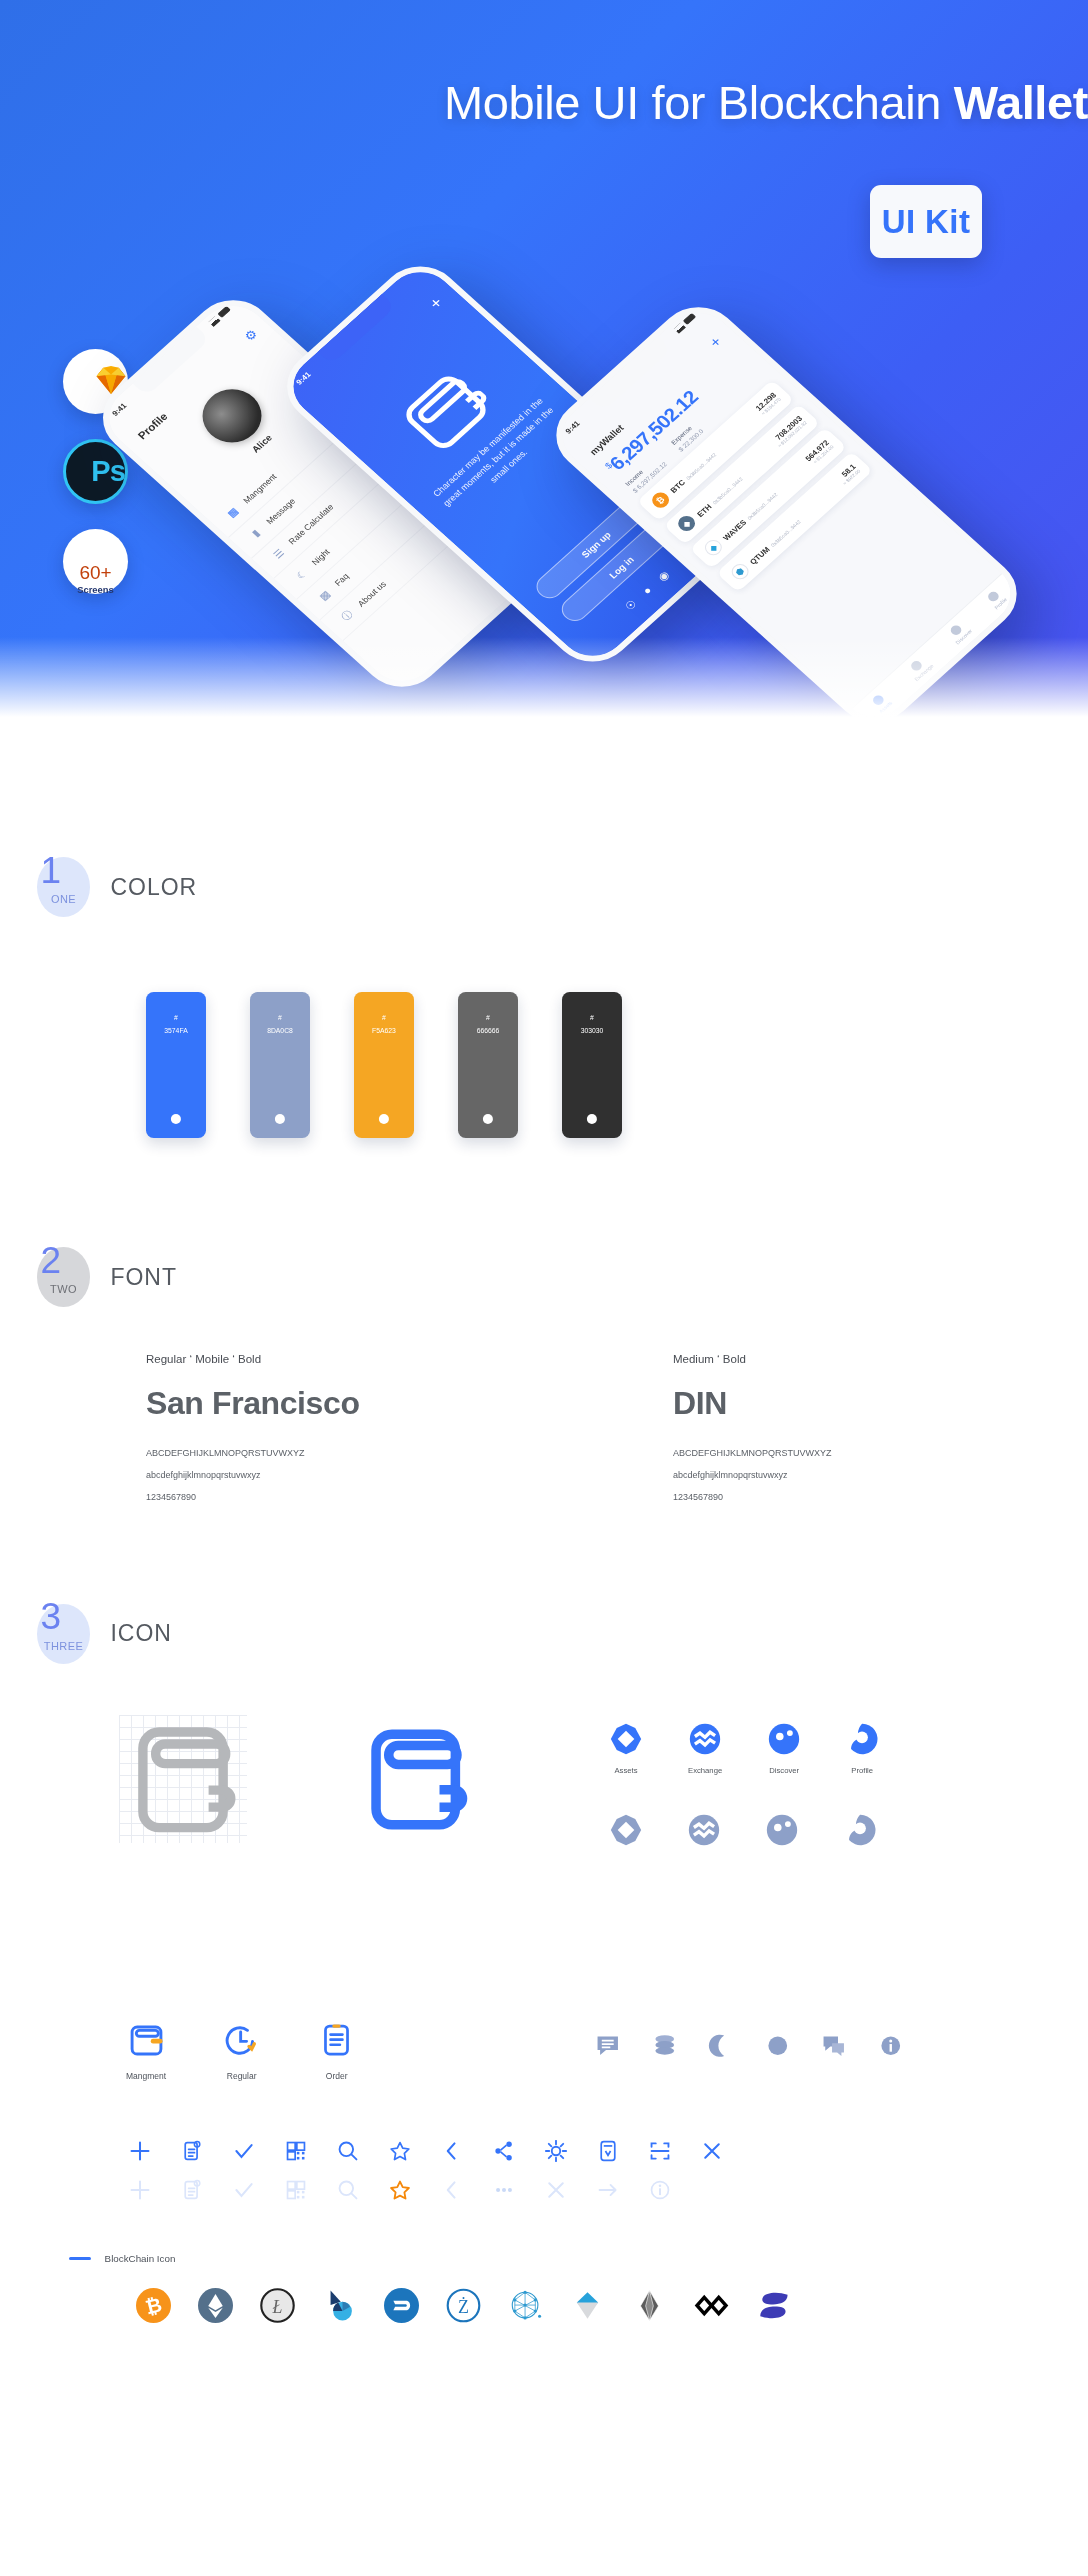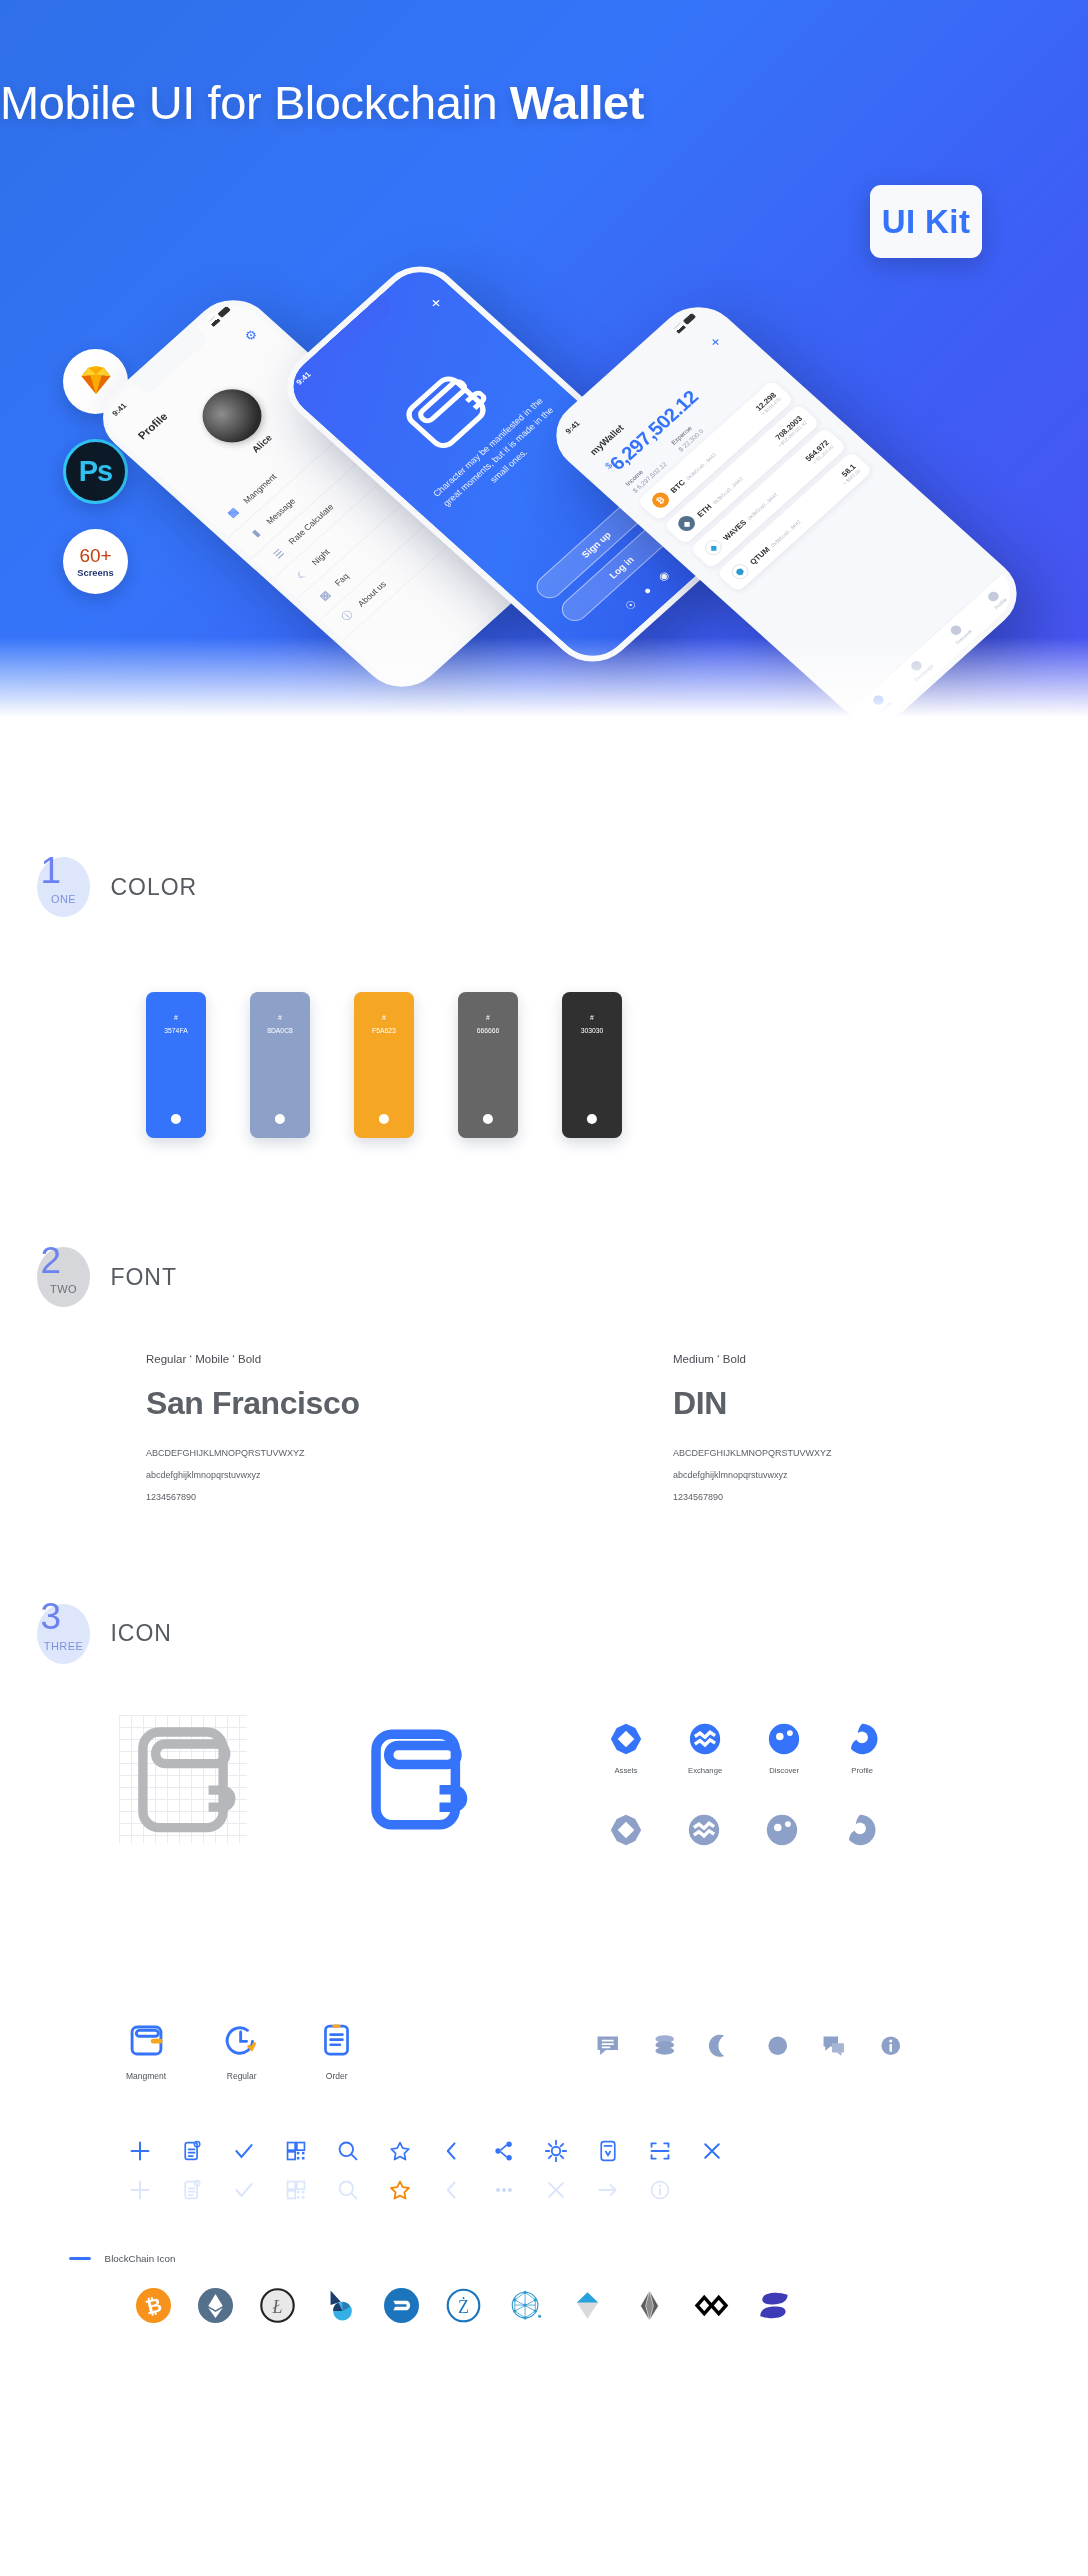--- a/index.html
+++ b/index.html
@@ -18,21 +18,21 @@
     position:relative;
     width:1088px;
     height:748px;
     background:linear-gradient(135deg,#2f6fe8 0%,#3574FA 38%,#3d5ef5 70%,#4a52f0 100%);
     overflow:hidden;
   }
   .hero-title {
     position:absolute;
     left:0; right:0;
     top:75px;
-    text-align:left;
+    text-align:right;
     color:#ffffff;
     font-size:47px;
     letter-spacing:-0.4px;
     text-shadow:0 2.6px 12px rgba(0,0,0,.18);
     white-space:nowrap;
   }
   .hero-title .bold { font-weight:bold; }
 
   .ui-kit-badge {
     position:absolute;
@@ -47,21 +47,21 @@
     font-size:33px;
     font-weight:bold;
     letter-spacing:0.4px;
   }
 
   .badge-col { position:absolute; left:63px; top:349px; }
   .badge {
     width:65px; height:65px;
     border-radius:50%;
     margin-bottom:25px;
-    display:flex; align-items:center; justify-content:center;
+    display:flex; align-items:center; justify-content:flex-end;
     background:#ffffff;
     box-shadow:0 6px 17px rgba(10,25,70,.22);
     position:relative;
   }
   .badge.ps { background:#0d1a26; border:3.4px solid #31c5f4; }
   .badge.ps .ps-text {
     color:#31c5f4; font-size:29px; font-weight:bold; letter-spacing:-0.9px;
   }
   .badge-screens { flex-direction:column; line-height:1; }
   .badge-screens .num { color:#c2410c; font-size:19px; font-weight:normal; }

